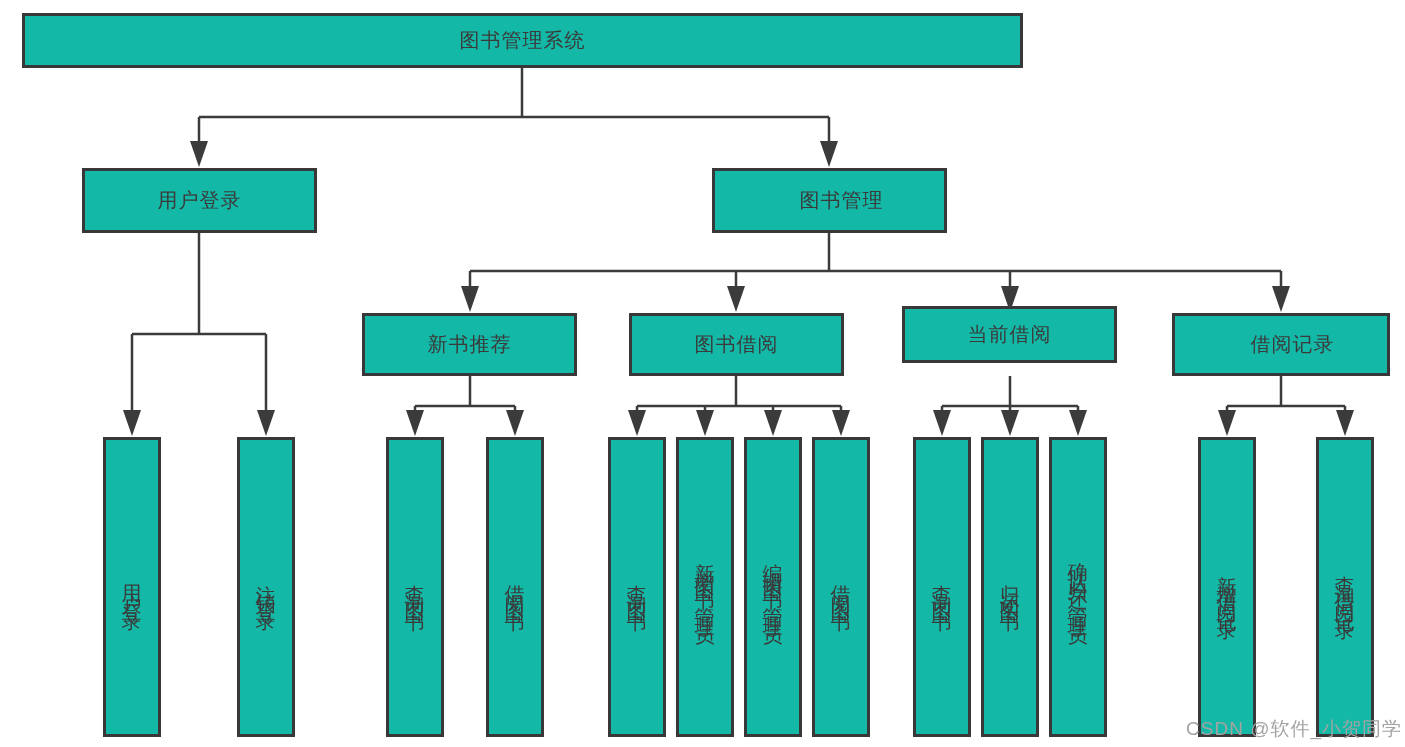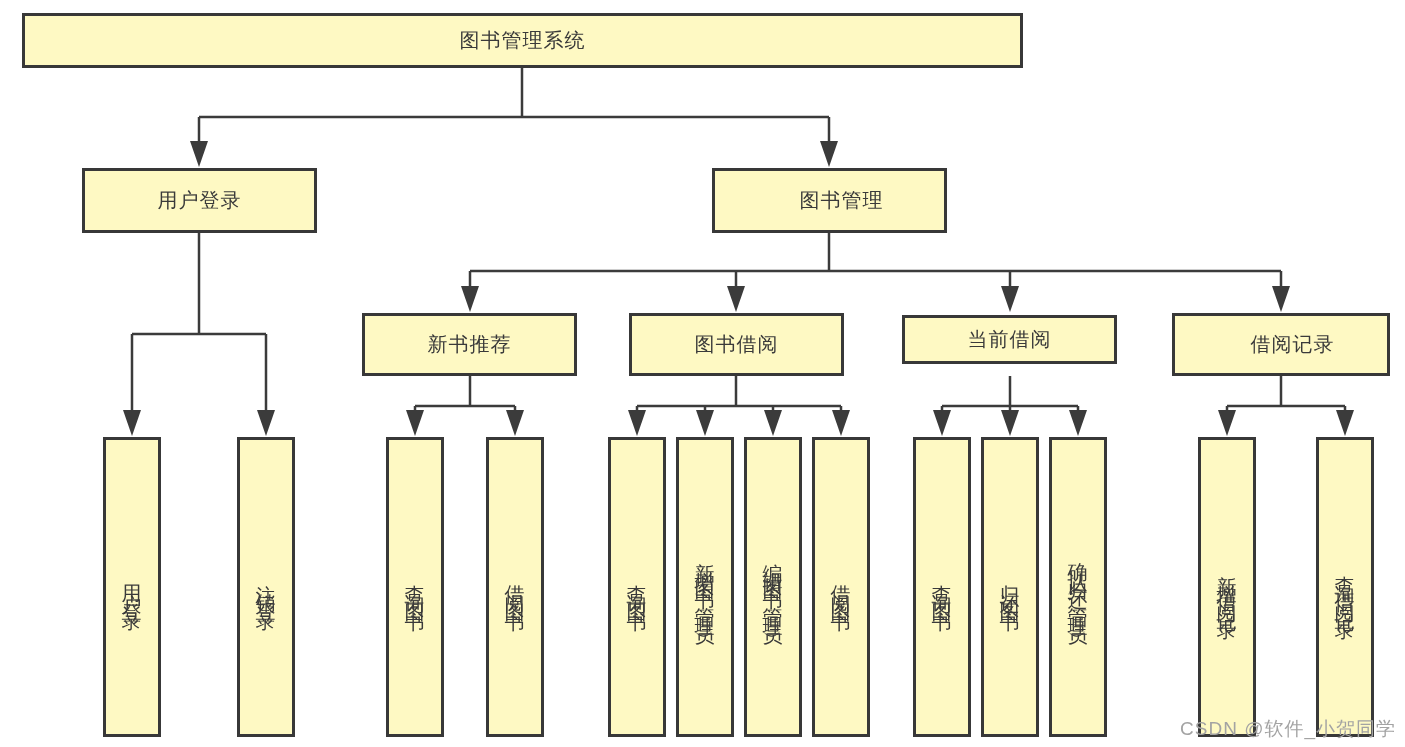--- a/index.html
+++ b/index.html
@@ -7,40 +7,40 @@
     position:relative;
     width:1405px;height:747px;
     background:#ffffff;
     font-family:"Liberation Sans","DejaVu Sans",sans-serif;
     overflow:hidden;
   }
   #connectors{position:absolute;left:0;top:0;width:1405px;height:747px;}
   .node{
     position:absolute;
     box-sizing:border-box;
-    background:#fef9c3;
+    background:#14b8a6;
     border:3px solid #383838;
     color:#3a3a3a;
     display:flex;
     align-items:center;
     justify-content:center;
     font-size:20px;
     letter-spacing:1px;
     z-index:2;
   }
   .vnode{
     writing-mode:vertical-rl;
     text-orientation:mixed;
     letter-spacing:9px;
     line-height:1.1;
     font-size:20px;
   }
   .watermark{
     position:absolute;
-    right:9px;
+    right:3px;
     top:716px;
     font-size:19px;
     color:#a3a3a3;
     letter-spacing:1px;
     z-index:3;
     white-space:nowrap;
   }
 </style>
 </head>
 <body>
@@ -113,21 +113,21 @@
     </g>
   </svg>
 
   <div class="node" style="left:22px;top:13px;width:1001px;height:55px;">图书管理系统</div>
 
   <div class="node" style="left:82px;top:168px;width:235px;height:65px;">用户登录</div>
   <div class="node" style="left:712px;top:168px;width:235px;height:65px;padding-left:24px;">图书管理</div>
 
   <div class="node" style="left:629px;top:313px;width:215px;height:63px;">图书借阅</div>
   <div class="node" style="left:362px;top:313px;width:215px;height:63px;">新书推荐</div>
-  <div class="node" style="left:902px;top:315px;width:215px;height:49px;">当前借阅</div>
+  <div class="node" style="left:902px;top:306px;width:215px;height:57px;">当前借阅</div>
   <div class="node" style="left:1172px;top:313px;width:218px;height:63px;padding-left:23px;">借阅记录</div>
 
   <div class="node vnode" style="left:103px;top:437px;width:58px;height:300px;">用户登录</div>
   <div class="node vnode" style="left:237px;top:437px;width:58px;height:300px;">注销登录</div>
 
   <div class="node vnode" style="left:386px;top:437px;width:58px;height:300px;">查询图书</div>
   <div class="node vnode" style="left:486px;top:437px;width:58px;height:300px;">借阅图书</div>
 
   <div class="node vnode" style="left:608px;top:437px;width:58px;height:300px;">查询图书</div>
   <div class="node vnode" style="left:676px;top:437px;width:58px;height:300px;">新增图书（管理员）</div>

